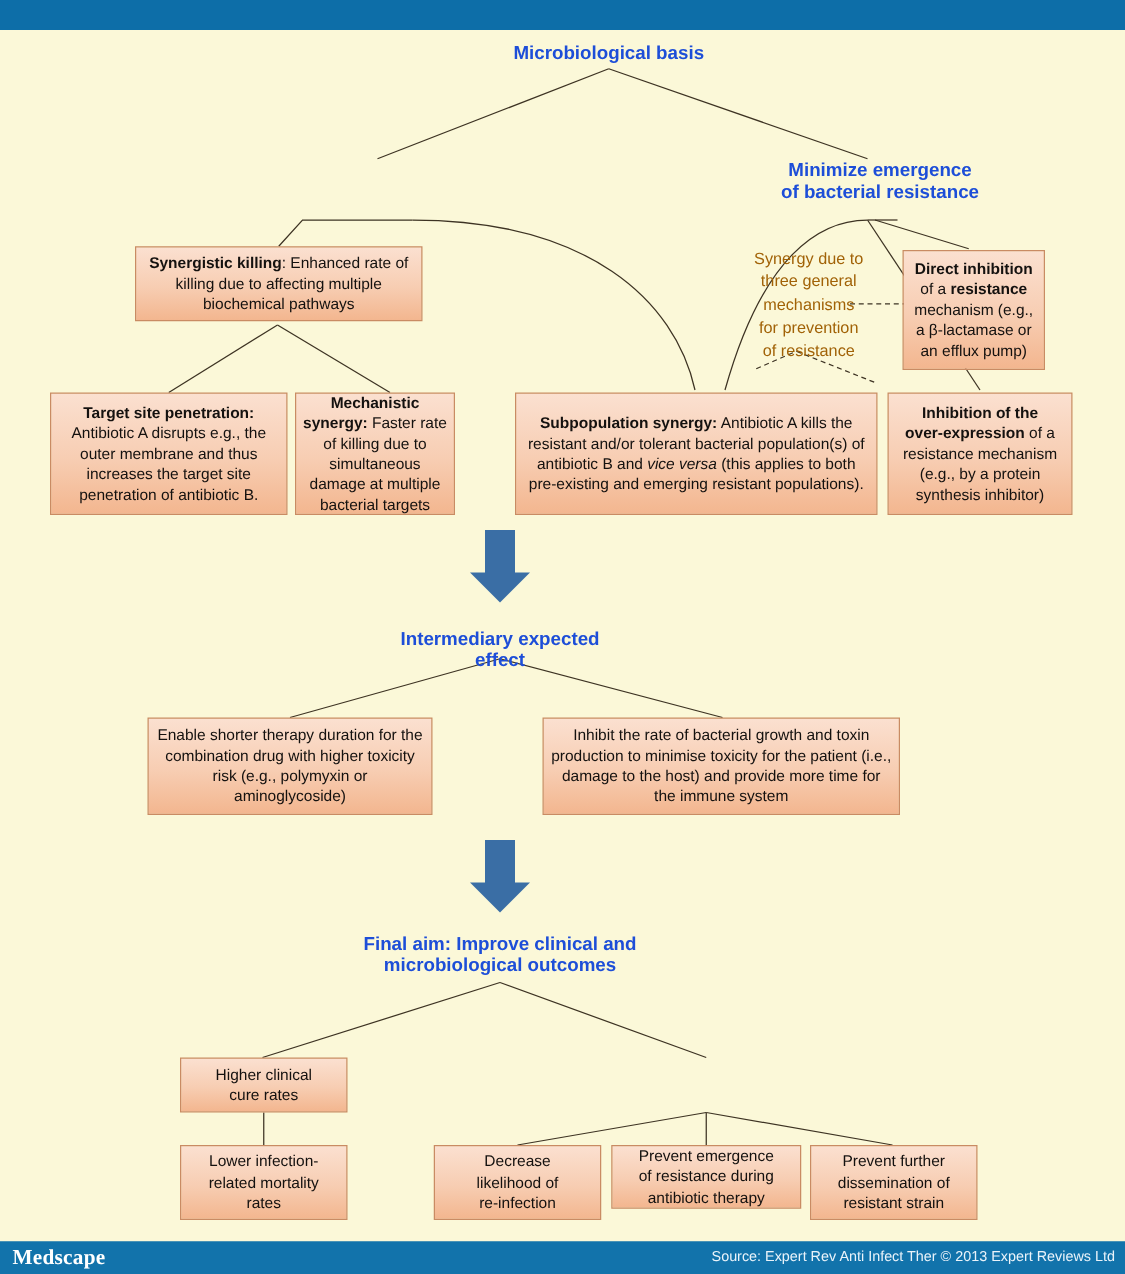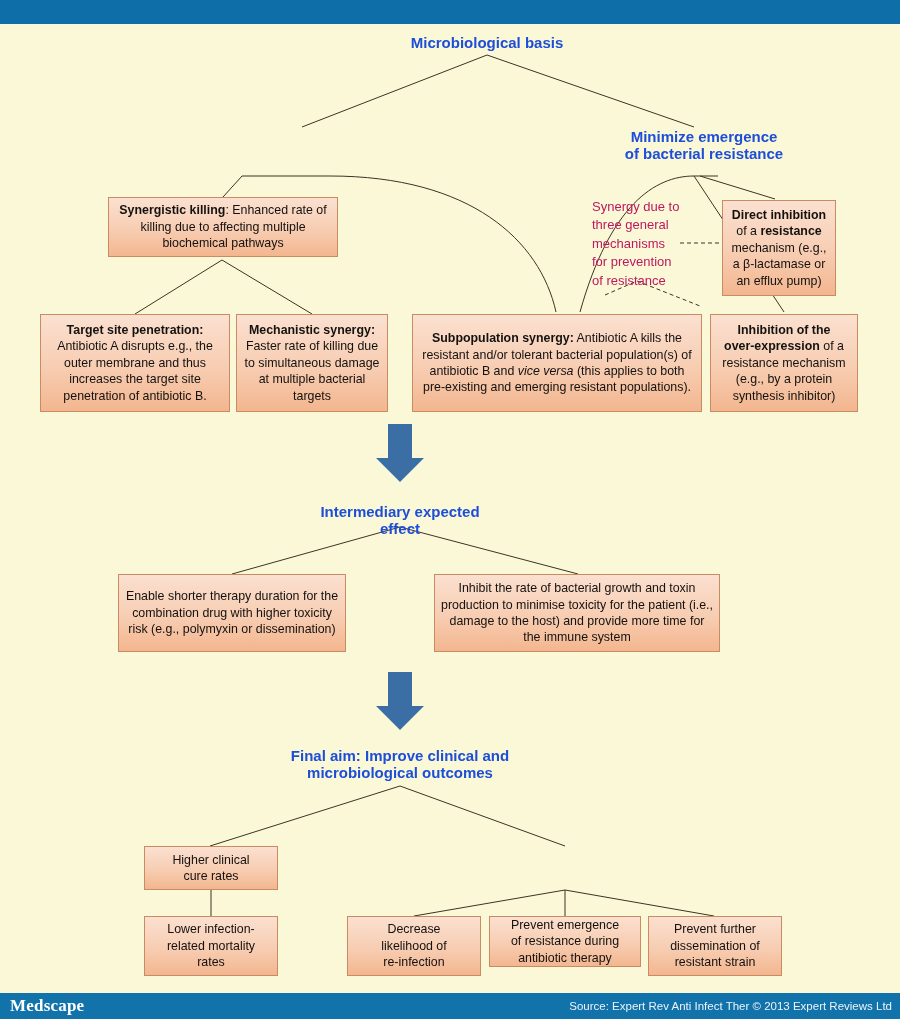--- a/index.html
+++ b/index.html
@@ -37,22 +37,22 @@
             pointer-events:none;}
   svg.links path,svg.links line{fill:none;stroke:#3d3323;stroke-width:1;}
   svg.links .dash{stroke-dasharray:4 3;}
 
   
   .lbl{
     position:absolute;text-align:center;color:#1d4ed8;
     font-size:15px;font-weight:bold;line-height:17px;
   }
   .plaintxt{
-    position:absolute;color:#be185d;
-    font-size:13px;line-height:18.4px;text-align:left;
+    position:absolute;color:#a16207;
+    font-size:13px;line-height:18.4px;text-align:center;
   }
 
   
   .box{
     position:absolute;box-sizing:border-box;
     border:1px solid #c98b63;
     background:linear-gradient(to bottom,#fbe0d0 0%,#f7cdb2 55%,#f3b68f 100%);
     color:#14110f;font-size:12.4px;line-height:16.4px;
     text-align:center;
     display:flex;align-items:center;justify-content:center;
@@ -151,39 +151,39 @@
       <span>mechanism (e.g.,</span><br>
       <span>a β-lactamase or</span><br>
       <span>an efflux pump)</span>
     </span>
   </div>
 
   <div class="box" style="left:40px;top:314px;width:190px;height:98px;">
     <span class="t"><b>Target site penetration:</b> <span>Antibiotic A disrupts e.g., the outer membrane and thus increases the target site penetration of antibiotic B.</span></span>
   </div>
 
-  <div class="box" style="left:236px;top:314px;width:152px;height:98px;">
+  <div class="box" style="left:236px;top:314px;width:128px;height:98px;">
     <span class="t"><b>Mechanistic synergy:</b> <span>Faster rate of killing due to simultaneous damage at multiple bacterial targets</span></span>
   </div>
 
   <div class="box" style="left:412px;top:314px;width:290px;height:98px;">
     <span class="t"><b>Subpopulation synergy:</b> <span>Antibiotic A kills the resistant and/or tolerant bacterial population(s) of antibiotic B and </span><i>vice versa</i><span> (this applies to both pre-existing and emerging resistant populations).</span></span>
   </div>
 
   <div class="box" style="left:710px;top:314px;width:148px;height:98px;">
     <span class="t">
       <b>Inhibition of the</b><br>
       <b>over-expression</b><span> of a</span><br>
       <span>resistance mechanism</span><br>
       <span>(e.g., by a protein</span><br>
       <span>synthesis inhibitor)</span>
     </span>
   </div>
 
-  <div class="box" style="left:118px;top:574px;width:228px;height:78px;">Enable shorter therapy duration for the combination drug with higher toxicity risk (e.g., polymyxin or dissemination)</div>
+  <div class="box" style="left:118px;top:574px;width:228px;height:78px;">Enable shorter therapy duration for the combination drug with higher toxicity risk (e.g., polymyxin or aminoglycoside)</div>
 
   <div class="box" style="left:434px;top:574px;width:286px;height:78px;">Inhibit the rate of bacterial growth and toxin production to minimise toxicity for the patient (i.e., damage to the host) and provide more time for the immune system</div>
 
   <div class="box" style="left:144px;top:846px;width:134px;height:44px;white-space:pre-line;">Higher clinical
 cure rates</div>
 
   <div class="box" style="left:144px;top:916px;width:134px;height:60px;white-space:pre-line;">Lower infection-
 related mortality
 rates</div>
 

